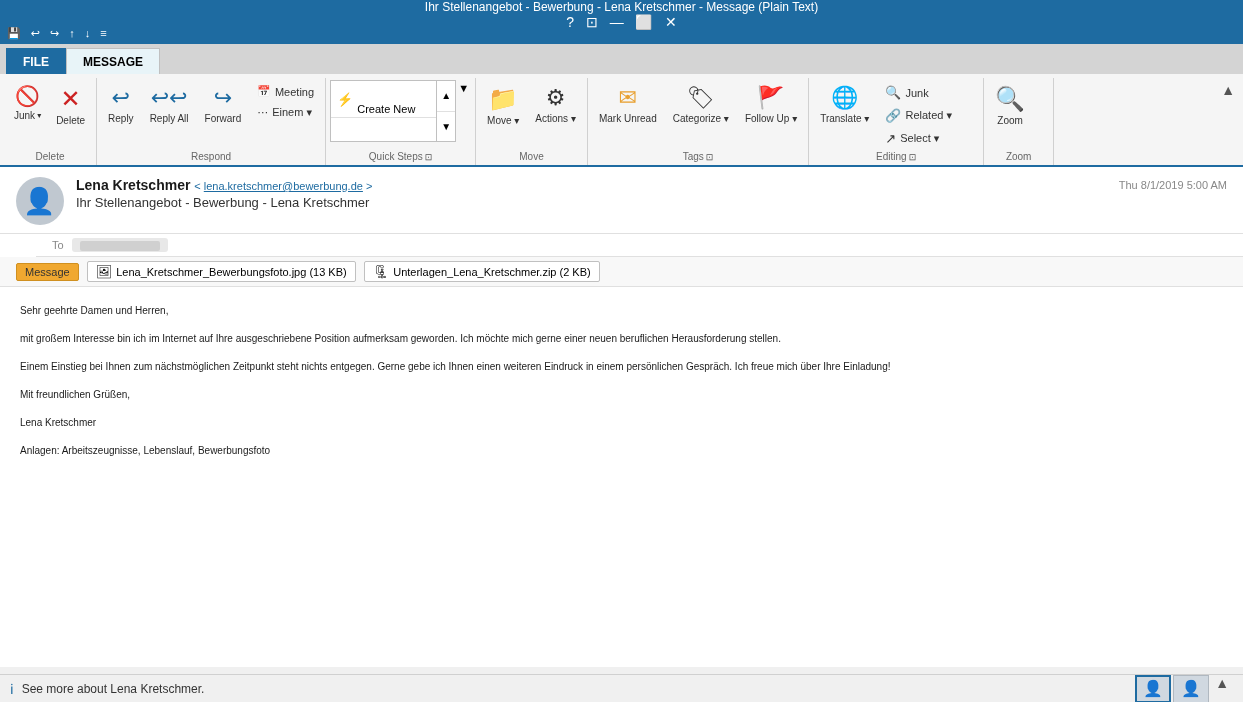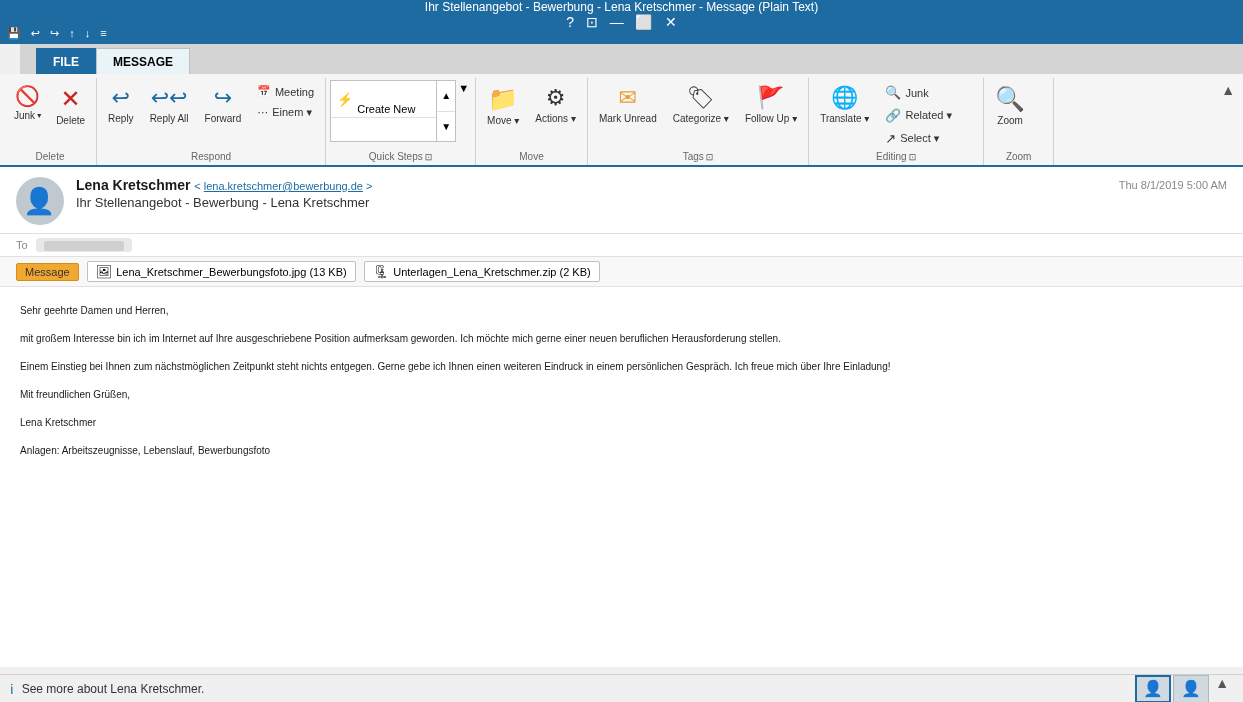--- a/index.html
+++ b/index.html
@@ -30,22 +30,21 @@
       gap: 4px;
     }
     .qa-btn { background: none; border: none; color: white; cursor: pointer; font-size: 11px; padding: 1px 3px; display: flex; align-items: center; gap: 2px; }
 
     
     .tab-strip {
       background: #d4d4d4;
       height: 30px;
       display: flex;
       align-items: flex-end;
-      padding-left: 16px;
-      margin-left: 20px;
+      padding-left: 6px;
     }
     .tab {
       height: 26px;
       padding: 0 16px;
       display: flex;
       align-items: center;
       font-size: 12px;
       cursor: pointer;
       border: 1px solid transparent;
       border-bottom: none;
@@ -445,21 +444,21 @@
         <div class="msg-from">
           <span>Lena Kretschmer</span>
           <span class="msg-from-email" style="font-size:11px;color:#1e6ba1;">&lt; <span style="text-decoration:underline;cursor:pointer;">lena.kretschmer@bewerbung.de</span> &gt;</span>
         </div>
         <span class="msg-date" style="font-size:11px;color:#888;">Thu 8/1/2019 5:00 AM</span>
       </div>
       <div class="msg-subject">Ihr Stellenangebot - Bewerbung - Lena Kretschmer</div>
     </div>
   </div>
 
-  <div style="padding:4px 16px;border-bottom:1px solid #e0e0e0;display:flex;align-items:center;gap:8px;">
+  <div style="padding:4px 16px;border-bottom:1px solid #e0e0e0;display:flex;align-items:center;gap:8px;margin-left:36px;">
     <span style="font-size:11px;color:#888;">To</span>
     <span class="msg-to-addr">
       <span style="display:inline-block;width:80px;height:10px;background:#d0d0d0;border-radius:2px;vertical-align:middle;"></span>
     </span>
   </div>
 
   <div class="attachments-bar">
     <button class="att-message-btn">Message</button>
     <div class="att-file">
       <span style="font-size:13px;">🖼</span>

